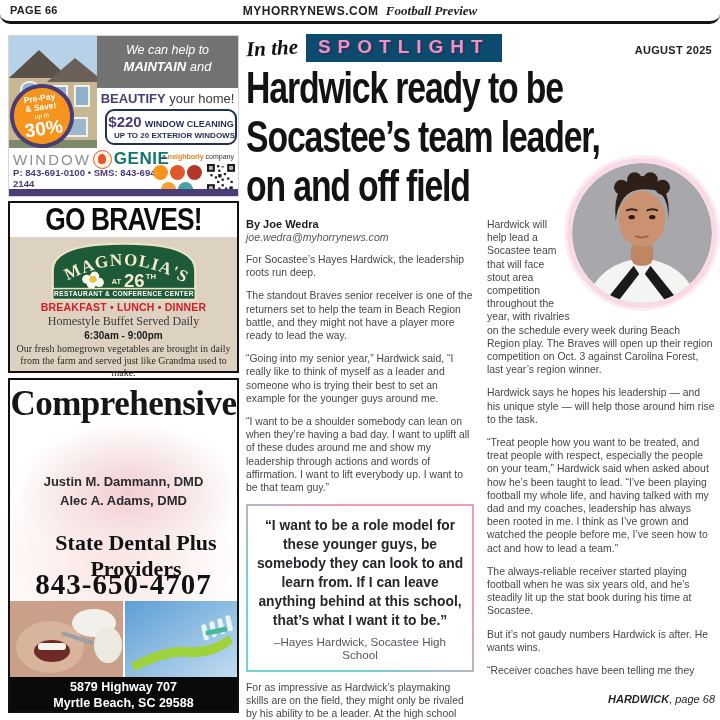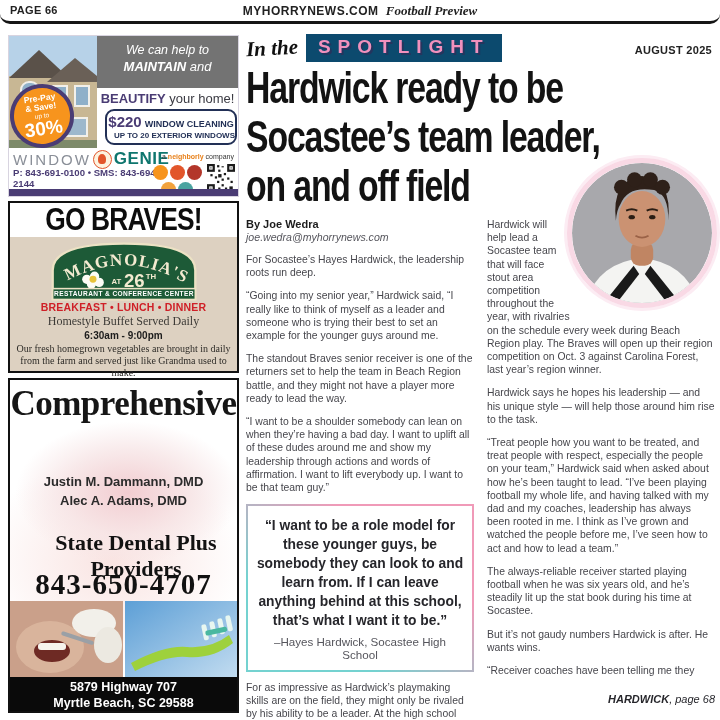--- a/index.html
+++ b/index.html
@@ -292,22 +292,22 @@
       <div>Hardwick ready to be</div>
       <div>Socastee’s team leader,</div>
       <div>on and off field</div>
     </div>
 
     <div class="cols">
       <div class="col col1">
         <div class="byline">By Joe Wedra</div>
         <div class="bymail">joe.wedra@myhorrynews.com</div>
         <p>For Socastee’s Hayes Hardwick, the leadership roots run deep.</p>
+        <p>The standout Braves senior receiver is one of the returners set to help the team in Beach Region battle, and they might not have a player more ready to lead the way.</p>
         <p>“Going into my senior year,” Hardwick said, “I really like to think of myself as a leader and someone who is trying their best to set an example for the younger guys around me.</p>
-        <p>The standout Braves senior receiver is one of the returners set to help the team in Beach Region battle, and they might not have a player more ready to lead the way.</p>
         <p>“I want to be a shoulder somebody can lean on when they’re having a bad day. I want to uplift all of these dudes around me and show my leadership through actions and words of affirmation. I want to lift everybody up. I want to be that team guy.”</p>
         <div class="quote">
           <div class="quote-text">“I want to be a role model for these younger guys, be somebody they can look to and learn from. If I can leave anything behind at this school, that’s what I want it to be.”</div>
           <div class="quote-attr">–Hayes Hardwick, Socastee High School</div>
         </div>
         <p>For as impressive as Hardwick’s playmaking skills are on the field, they might only be rivaled by his ability to be a leader. At the high school level, his mentality is wise beyond his years.</p>
       </div>
 
       <div class="col col2">
         <p>

